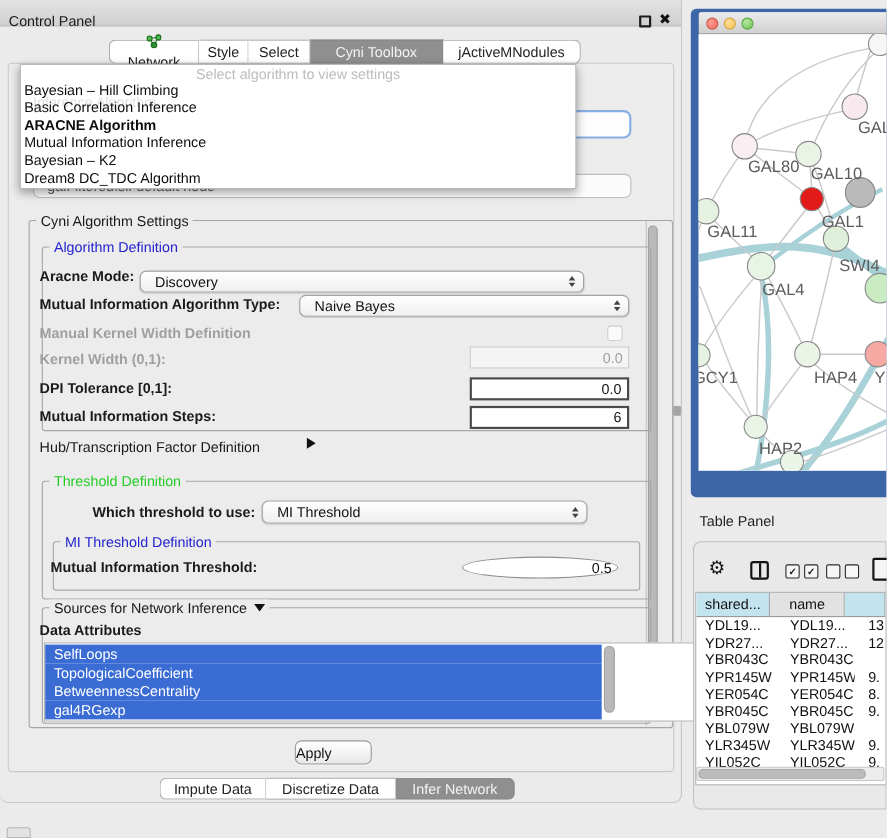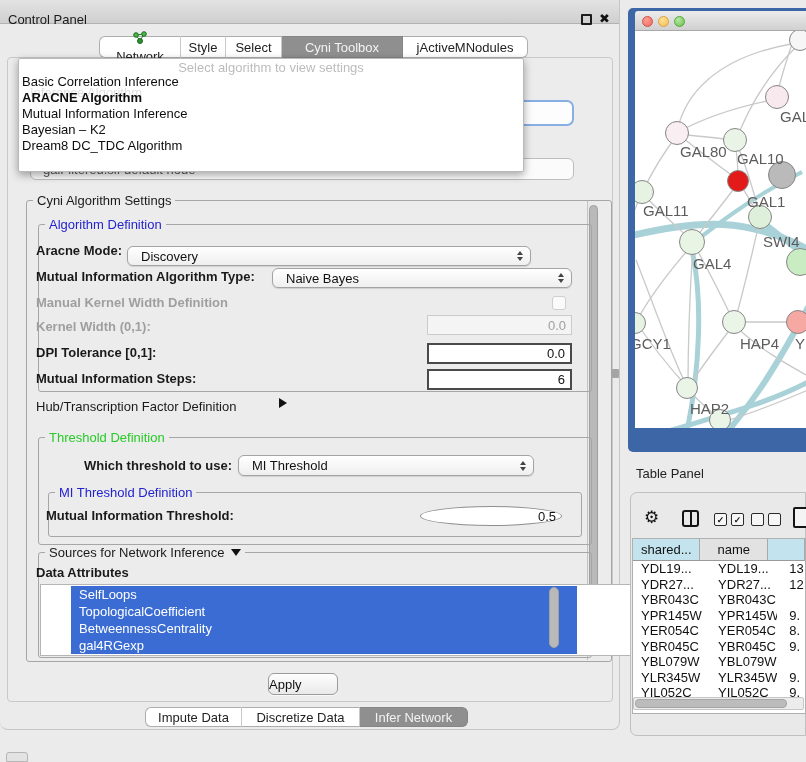--- a/index.html
+++ b/index.html
@@ -45,21 +45,21 @@
   .spin .up{border-bottom:4px solid #444;}
   .spin .dn{border-top:4px solid #444;}
   .tfield{background:#fff;border:2px solid #4a4a4a;font-size:13px;color:#111;display:flex;align-items:center;justify-content:flex-end;padding-right:5px;}
   .tfield.light{border:1px solid #8e8e8e;}
   .tfield.dis{border:1px solid #cbcbcb;background:#f4f4f4;color:#9f9f9f;}
   .checkbox{border:1px solid #cfcfcf;border-radius:3px;background:#fafafa;}
   .tri-right{width:0;height:0;border-top:5px solid transparent;border-bottom:5px solid transparent;border-left:8px solid #111;}
   .tri-down{width:0;height:0;border-left:5px solid transparent;border-right:5px solid transparent;border-top:7px solid #111;}
   .vsb-track{left:587px;top:201px;width:12px;height:459px;background:#eaeaea;border-left:1px solid #c2c2c2;}
   .vsb-thumb{left:589px;top:205px;width:9px;height:440px;background:#b9b9b9;border:1px solid #a0a0a0;border-radius:5px;}
-  .attr-list{left:40px;top:584px;width:632px;height:72px;background:#fff;border:1px solid #b5b5b5;overflow:hidden;padding-top:1px;padding-left:30px;}
+  .attr-list{left:40px;top:584px;width:632px;height:72px;background:#fff;border:1px solid #b5b5b5;overflow:hidden;padding-top:1px;}
   .attr-item{height:17px;line-height:17px;width:506px;background:#3a6cd4;color:#fff;font-size:13px;padding-left:8px;box-sizing:border-box;white-space:nowrap;}
   .lsb-thumb{left:549px;top:587px;width:10px;height:61px;background:#b9b9b9;border:1px solid #a2a2a2;border-radius:5px;z-index:3;}
   .apply-btn{left:268px;top:673px;width:70px;height:22px;border:1px solid #9b9b9b;border-radius:6px;background:linear-gradient(#fefefe,#e9e9e9);display:flex;align-items:center;justify-content:flex-start;font-size:13px;color:#111;box-shadow:0 1px 0 rgba(255,255,255,.7);}
   
   .net-frame{left:628px;top:8px;width:178px;height:444px;background:#3d66a6;border-radius:5px 0 0 5px;}
   .net-titlebar{left:635px;top:11px;width:171px;height:20px;background:linear-gradient(#ececec,#d0d0d0);border-bottom:1px solid #a8a8a8;border-radius:3px 0 0 0;}
   .light{width:11px;height:11px;border-radius:50%;}
   .net-canvas{left:635px;top:31px;width:171px;height:397px;background:#fff;overflow:hidden;}
   .nnode{position:absolute;border:1px solid #868686;border-radius:50%;box-sizing:border-box;}
   .nlabel{position:absolute;font-size:15px;color:#5c5c5c;white-space:nowrap;}
@@ -132,20 +132,21 @@
     </div>
 
   <div class="abs ghost-combo1"></div>
   <div class="abs ghost-combo2">
     <span>galFiltered.sif default node</span>
   </div>
 
   <div class="abs popup"></div>
   <div class="abs popup-ph">Select algorithm to view settings</div>
   <div class="abs algo-list">
+      <div class="algo-item">Bayesian – Hill Climbing</div>
       <div class="algo-item">Basic Correlation Inference</div>
       <div class="algo-item b">ARACNE Algorithm</div>
       <div class="algo-item">Mutual Information Inference</div>
       <div class="algo-item">Bayesian – K2</div>
       <div class="algo-item">Dream8 DC_TDC Algorithm</div>
     </div>
   <div class="abs ghost-label">Inference Algorithm</div>
 
   <div class="abs group" style="left:14px;top:200px;width:586px;height:462px;">
     <span class="legend">Cyni Algorithm Settings</span>

